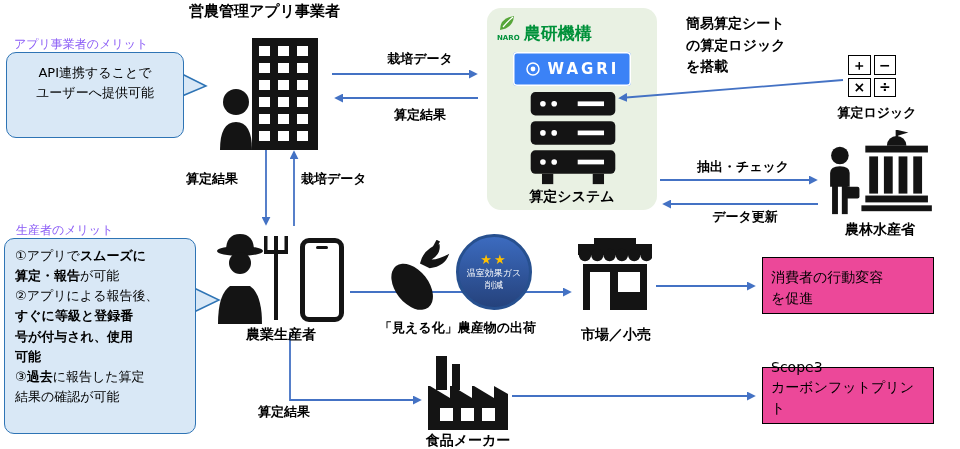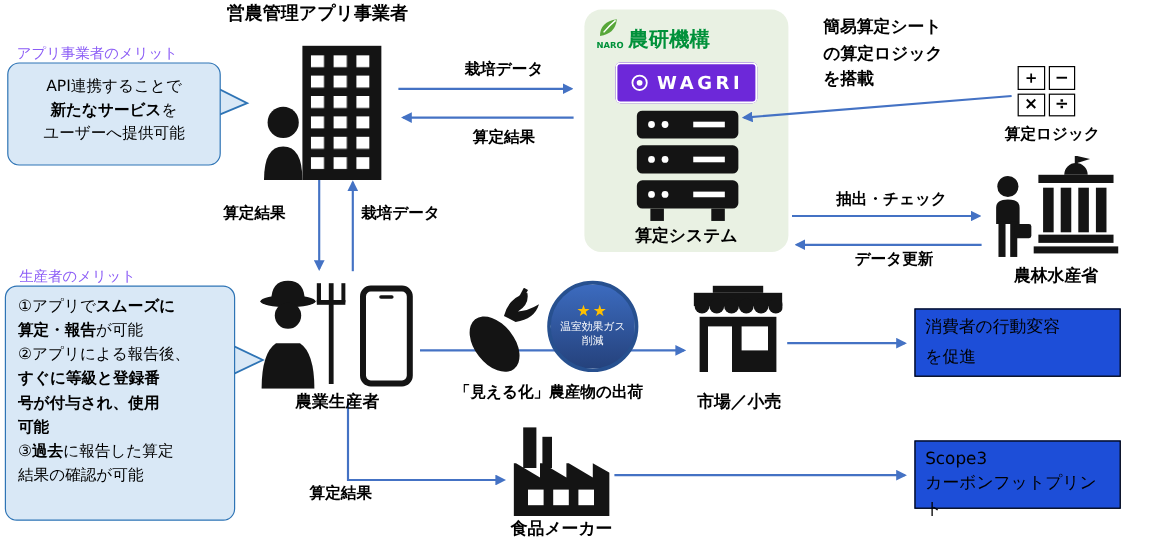--- a/index.html
+++ b/index.html
@@ -16,37 +16,37 @@
     background:#D9E8F6;border:1.5px solid #2E74B5;border-radius:10px;
     font-size:13px;line-height:1.5;z-index:2;
   }
   .bubble b{font-weight:bold;}
   .bubble-label{font-size:12px;color:#8b5cf6;}
   svg.icon{display:block;}
   .layer0{z-index:0;} .layer2{z-index:2;}
   #arrow-layer{position:absolute;left:0;top:0;z-index:1;pointer-events:none;}
   .naro-panel{background:#E9F1E3;border-radius:14px;}
   .wagri-box{
-    background:#6d28d9;border-radius:4px;display:flex;align-items:center;justify-content:center;
+    background:#3b82f6;border-radius:4px;display:flex;align-items:center;justify-content:center;
     gap:7px;box-shadow:inset 0 0 0 1.5px #fff;
   }
   .wagri-text{color:#fff;font-size:15px;font-weight:bold;letter-spacing:3px;}
   .naro-row{display:flex;align-items:flex-end;gap:4px;}
   .naro-brand{color:#00913A;font-size:17px;font-weight:bold;line-height:1;}
   .naro-small{color:#00913A;font-size:7px;font-weight:bold;line-height:1;display:block;text-align:center;}
   .calc-box{
     background:#fff;display:grid;grid-template-columns:1fr 1fr;gap:3px;padding:3px;
   }
   .calc-cell{
     border:1.5px solid #000;display:flex;align-items:center;justify-content:center;
     font-size:14px;font-weight:bold;line-height:1;
   }
   .outbox{
-    background:#1d4ed8;border:1.3px solid #000;font-size:14px;line-height:1.45;
-    padding:5px 8px;display:flex;flex-direction:column;justify-content:space-between;box-sizing:border-box;
+    background:#ec4899;border:1.3px solid #000;font-size:14px;line-height:1.45;
+    padding:5px 8px;display:flex;flex-direction:column;justify-content:flex-end;box-sizing:border-box;
   }
   .badge{
     border-radius:50%;background:linear-gradient(#3C6BBF,#25427C);border:3px solid #27508F;
     display:flex;flex-direction:column;align-items:center;justify-content:center;box-sizing:border-box;
   }
   .badge-stars{color:#FFC000;font-size:13px;letter-spacing:2px;line-height:1;margin-bottom:2px;}
   .badge-line{color:#fff;font-size:9px;line-height:1.25;white-space:nowrap;}
   .phone{
     box-sizing:border-box;border:5px solid #141414;border-radius:9px;background:#fff;position:relative;
   }
@@ -85,21 +85,20 @@
       <polygon points="182,74 182,96 206,86"></polygon>
       <polygon points="194,288 194,312 219,300"></polygon>
     </g>
   </svg>
 
   <div class="abs node-title ctr layer2" style="left:157px;top:2px;width:215px;font-size:15px;">営農管理アプリ事業者</div>
 
   <div class="abs bubble-label layer2" style="left:14px;top:36px;">アプリ事業者のメリット</div>
   <div class="abs bubble ctr" style="left:6px;top:52px;width:178px;height:86px;padding-top:10px;box-sizing:border-box;">
       <div><span>API連携することで</span></div>
-      <div><b>新たなサービス</b><span>を</span></div>
       <div><span>ユーザーへ提供可能</span></div>
     </div>
 
   <svg class="abs icon layer2" style="left:220px;top:38px;" width="98" height="112" viewBox="0 0 98 112">
     <defs>
       <pattern id="win" x="39" y="8" width="19" height="17" patternUnits="userSpaceOnUse">
         <rect width="11" height="10" fill="#fff"></rect>
       </pattern>
     </defs>
     <rect x="32" y="0" width="66" height="112" fill="#141414"></rect>

